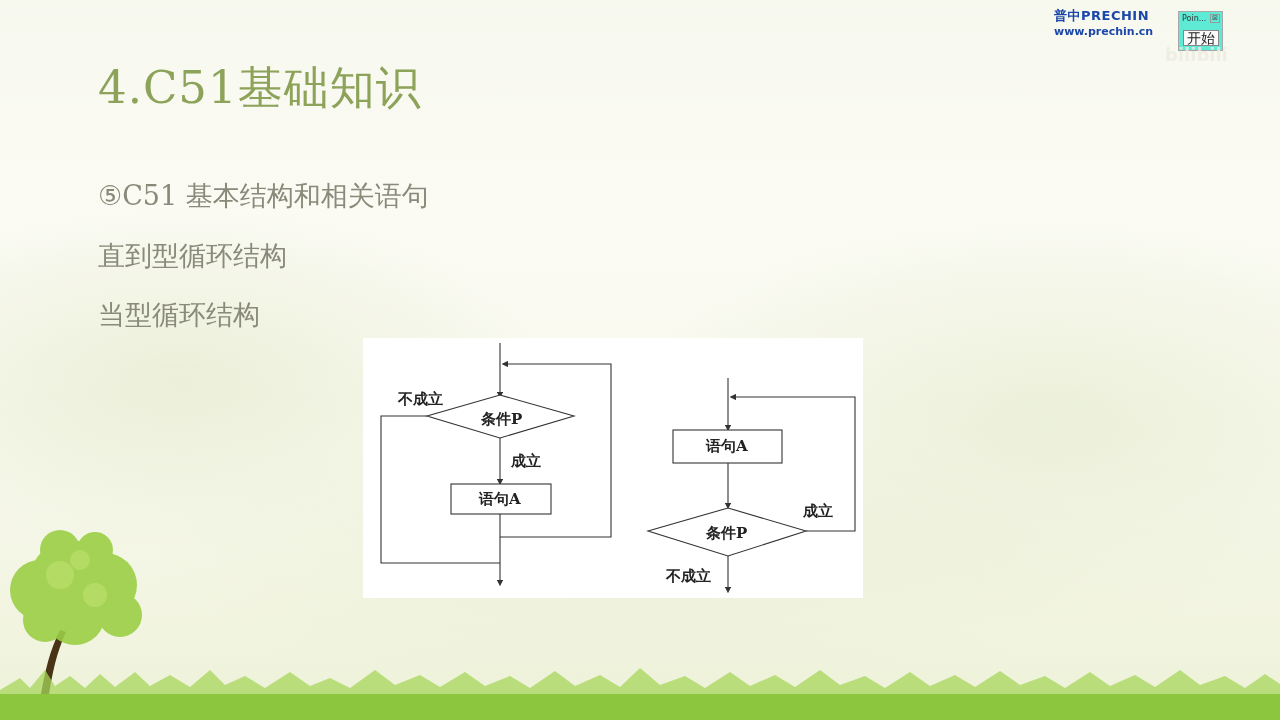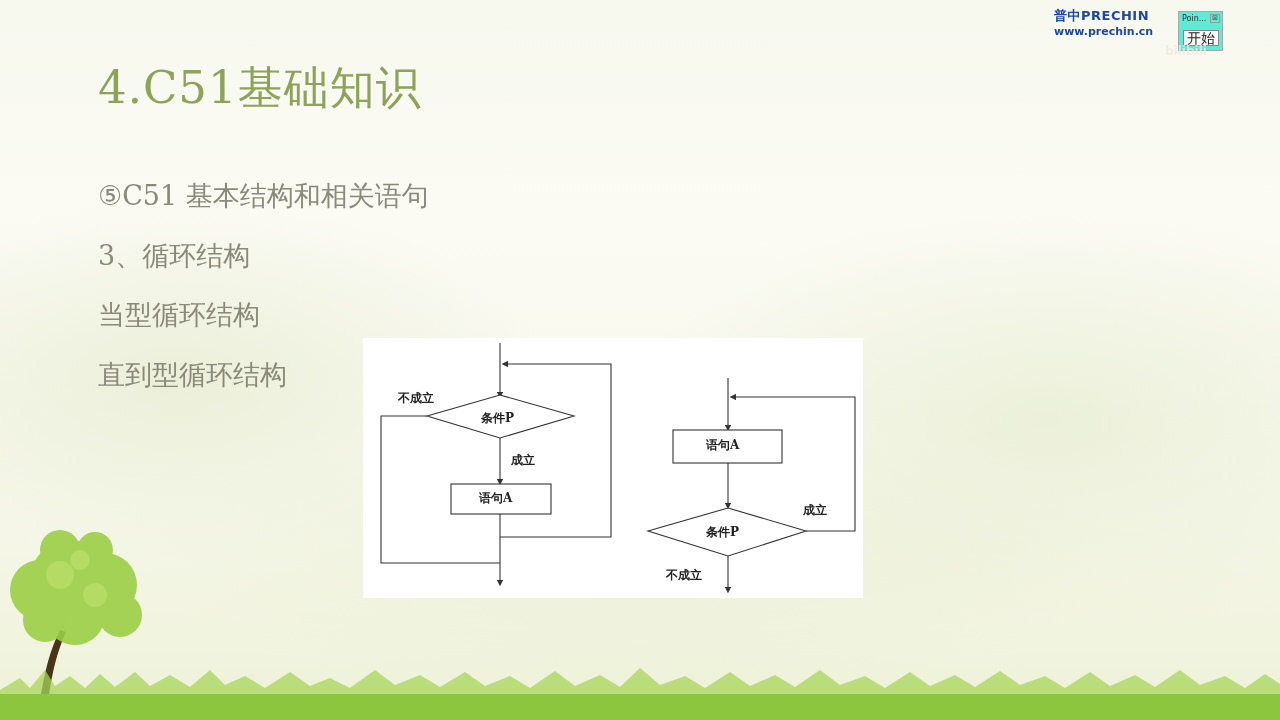--- a/index.html
+++ b/index.html
@@ -39,47 +39,46 @@
   .mini-window .mw-title { font-size: 8px; color: #333; padding: 2px 0 0 3px; }
   .mini-window .mw-close {
     position: absolute; right: 2px; top: 2px; width: 10px; height: 9px;
     border: 1px solid #999; font-size: 7px; line-height: 7px; text-align: center; color: #555;
   }
   .mini-window .mw-btn {
     position: absolute; left: 4px; top: 18px; width: 36px; height: 16px;
     border: 1px solid #888; background: #fafafa; font-size: 14px; text-align: center; line-height: 14px; color: #222;
   }
   .watermark {
-    position: absolute; left: 1165px; top: 44px; font-size: 12px; color: rgba(235,235,225,0.8);
+    position: absolute; left: 1165px; top: 44px; font-size: 18px; color: rgba(235,235,225,0.8);
     font-family: "DejaVu Sans", sans-serif; font-weight: bold;
   }
   .diagram-panel {
     position: absolute; left: 363px; top: 338px; width: 500px; height: 260px;
     background: #ffffff;
   }
   .diagram-panel svg { position: absolute; left: 0; top: 0; }
   .fc-label {
     position: absolute; font-family: "DejaVu Serif", serif; font-weight: bold;
-    font-size: 12px; color: #222; white-space: nowrap;
+    font-size: 15px; color: #222; white-space: nowrap;
   }
   .tree { position: absolute; left: 0; top: 520px; }
   .grass { position: absolute; left: 0; bottom: 0; width: 1280px; height: 60px; }
 </style>
 </head>
 <body>
 
 <div class="slide">
 
   <div class="title">4.C51基础知识</div>
 
   <div class="body-text">
     <div>⑤C51 基本结构和相关语句</div>
-    <div>3、循环结构</div>
+    <div>直到型循环结构</div>
     <div>当型循环结构</div>
-    <div>直到型循环结构</div>
   </div>
 
   <div class="logo">
     <div class="l1">普中PRECHIN</div>
     <div class="l2">www.prechin.cn</div>
   </div>
 
   <div class="mini-window">
     <div class="mw-title">Poin...</div>
     <div class="mw-close">⊠</div>

